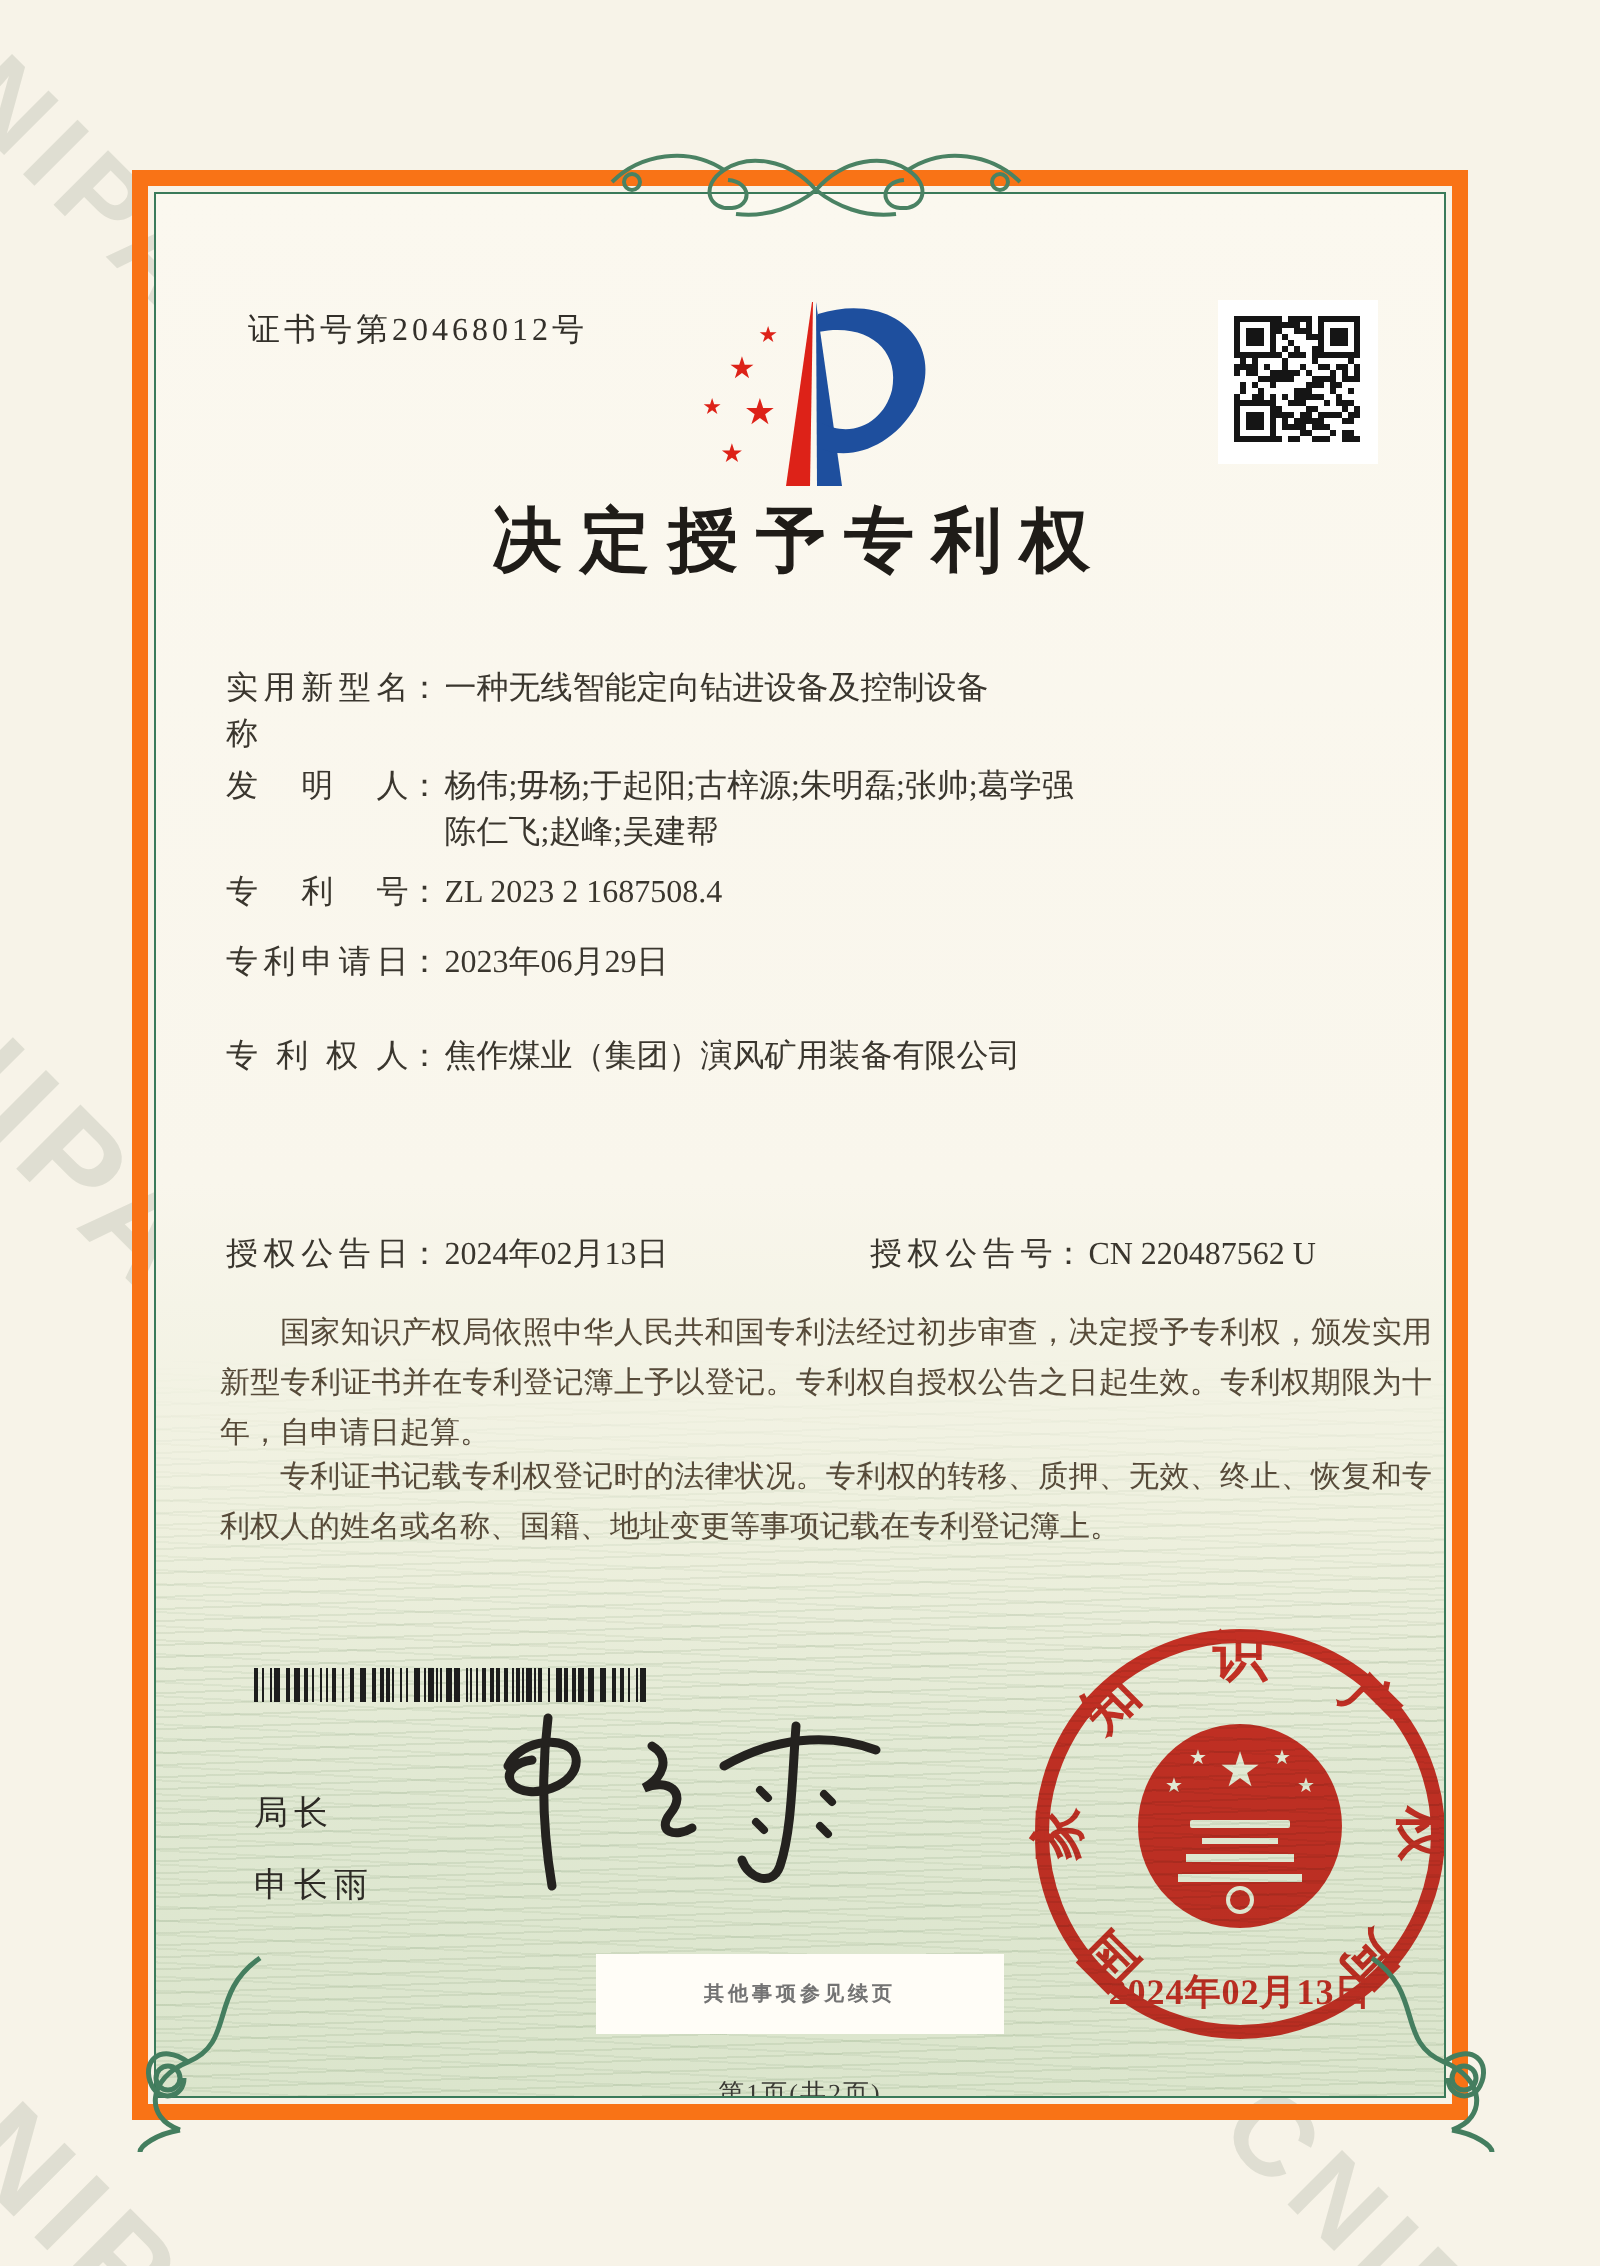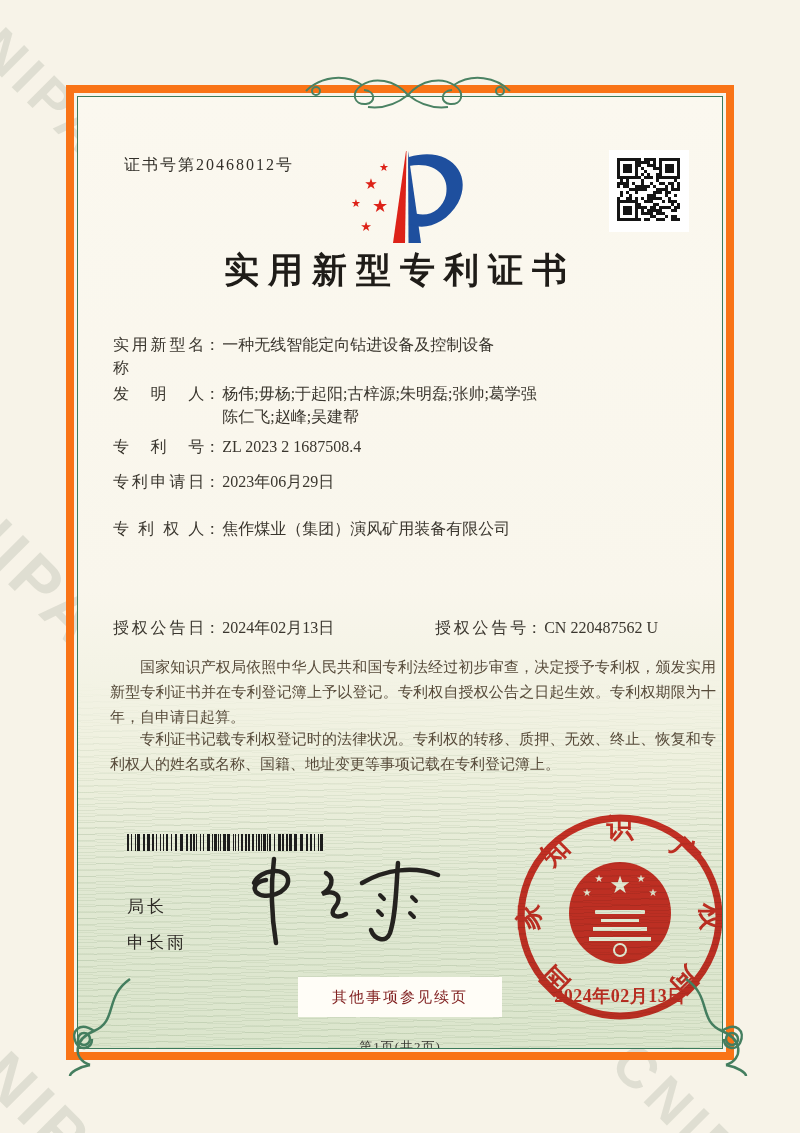--- a/index.html
+++ b/index.html
@@ -68,21 +68,21 @@
   }
   
   .barcode { left:49px; top:737px; height:17px; font-size:0; white-space:nowrap; }
   .barcode i { display:inline-block; height:100%; background:#1d1d1d; }
   .signer { left:49px; font-size:17px; letter-spacing:3px; color:#2e2b26; }
   .sig { left:150px; top:752px; }
   .seal { left:436px; top:714px; width:212px; height:212px; mix-blend-mode:multiply; opacity:0.95; }
   .pagenum { left:0; top:941px; width:100%; text-align:center; font-size:13px; color:#3a3a34; letter-spacing:1px; }
   .note-strip { left:298px; top:977px; width:204px; height:40px; background:#fffdf7; z-index:3;
                 display:flex; align-items:center; justify-content:center; }
-  .note-strip span { font-size:15px; letter-spacing:2px; color:#7f1d1d; }
+  .note-strip span { font-size:10px; letter-spacing:2px; color:#737373;font-weight:bold; }
   .flourish { z-index:4; }
 </style>
 </head>
 <body>
 
 <span class="wm" style="left:-20px;top:-18px;font-size:56px;">CNIPA</span>
 <span class="wm" style="left:215px;top:118px;font-size:44px;color:rgba(150,150,135,0.15);">CNIPA</span>
 <span class="wm" style="left:505px;top:255px;font-size:50px;color:rgba(150,150,135,0.16);">CNIPA</span>
 <span class="wm" style="left:-45px;top:445px;font-size:66px;">CNIPA</span>
 <span class="wm" style="left:175px;top:668px;font-size:44px;color:rgba(150,150,135,0.14);">CNIPA</span>
@@ -546,21 +546,21 @@
           <i class="d"></i>
           <i class="d"></i>
           <i></i>
           <i></i>
           <i class="d"></i>
           <i class="d"></i>
           <i class="d"></i>
         </div>
     </div>
 
-    <div class="abs title">实用新型专利证书</div>
+    <div class="abs title">决定授予专利权</div>
 
     <div class="abs fld" style="top:236px;">
       <span class="flabel">实用新型名称</span><span class="fcolon">：</span><span class="fvalue">一种无线智能定向钻进设备及控制设备</span>
     </div>
     <div class="abs fld" style="top:285px;">
       <span class="flabel">发明人</span><span class="fcolon">：</span><span class="fvalue w400">杨伟;毋杨;于起阳;古梓源;朱明磊;张帅;葛学强
 陈仁飞;赵峰;吴建帮</span>
     </div>
     <div class="abs fld" style="top:338px;">
       <span class="flabel">专利号</span><span class="fcolon">：</span><span class="fvalue">ZL 2023 2 1687508.4</span>

